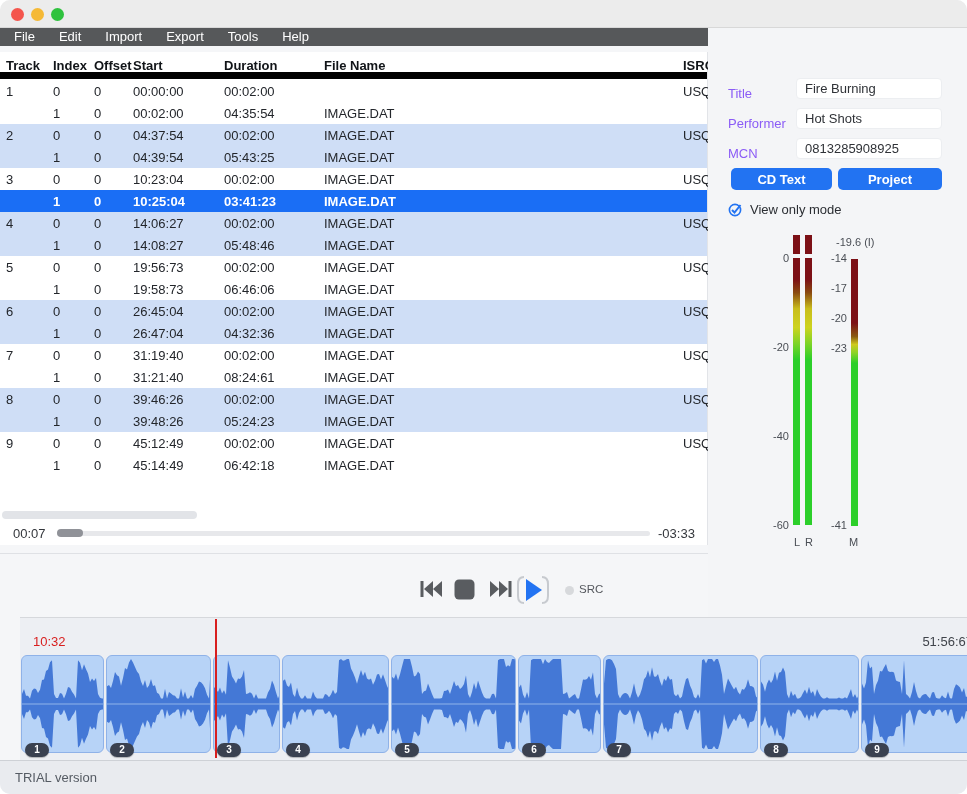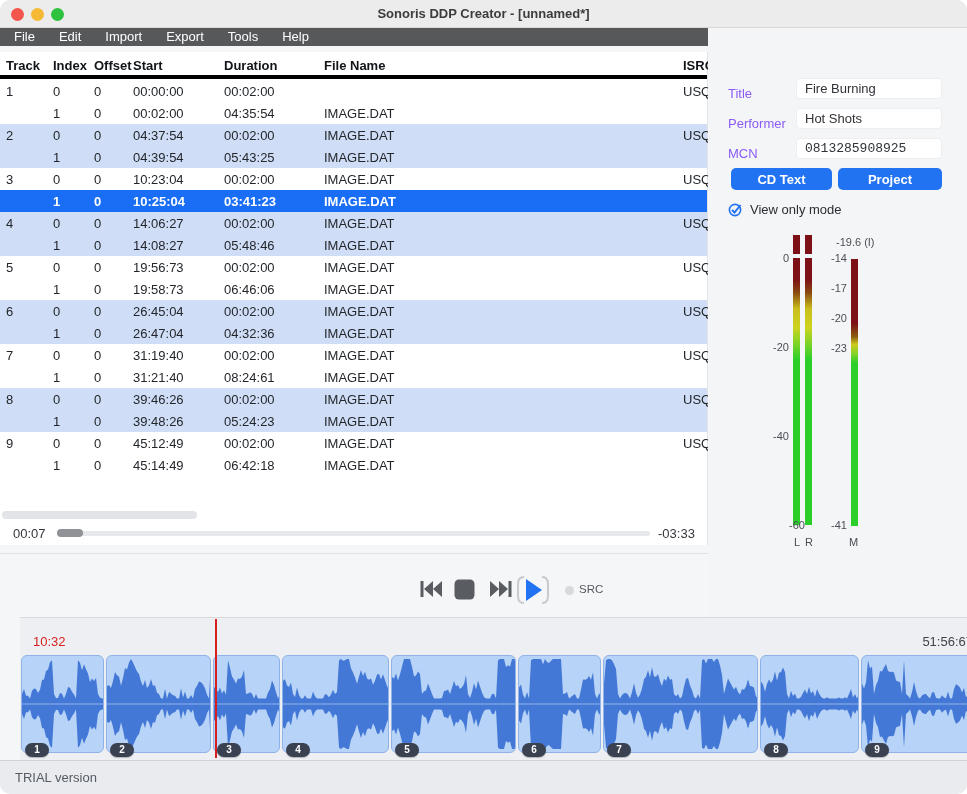--- a/index.html
+++ b/index.html
@@ -15,21 +15,21 @@
   .tl.red{left:11px;background:#f4554c;}
   .tl.yellow{left:31px;background:#f5b935;}
   .tl.green{left:51px;background:#2fc23e;}
   .wtitle{position:absolute;left:0;right:0;top:6px;text-align:center;font-size:13px;font-weight:bold;color:#3c3c3c;}
   
   .menubar{position:absolute;left:0;top:28px;width:708px;height:18px;background:#56585a;display:flex;align-items:center;}
   .menu-item{color:#ffffff;font-size:13px;padding:0 12px;height:24px;line-height:24px;}
   .menu-item:first-child{padding-left:14px;}
   
   .tablepanel{position:absolute;left:0;top:52px;width:708px;height:493px;background:#ffffff;border-right:1px solid #e2e4e8;}
-  .thead{position:absolute;left:0;top:0;width:100%;height:27px;border-bottom:4px solid #000000;background:#fff;}
+  .thead{position:absolute;left:0;top:0;width:100%;height:27px;border-bottom:7px solid #000000;background:#fff;}
   .thead span{position:absolute;top:6px;font-size:13px;font-weight:bold;color:#111418;white-space:nowrap;}
   .trow{position:absolute;left:0;width:100%;height:22px;background:#ffffff;}
   .trow.alt{background:#cfdef6;}
   .trow.selected{background:#1a6ef5;}
   .trow span{position:absolute;top:4px;font-size:13px;color:#23262b;white-space:nowrap;}
   .trow.selected span{color:#ffffff;font-weight:bold;}
   .c0{left:6px;} .c1{left:53px;} .c2{left:94px;} .c3{left:133px;} .c4{left:224px;} .c5{left:324px;} .c6{left:683px;}
   .hscroll{position:absolute;left:2px;top:459px;width:195px;height:8px;border-radius:4px;background:#e2e4e8;}
   .timelabel{position:absolute;top:474px;font-size:13px;color:#34373c;}
   .t-elapsed{left:13px;}
@@ -71,21 +71,20 @@
 </style>
 </head>
 <body>
 
 <div class="window">
 
   <div class="titlebar">
     <div class="tl red"></div>
     <div class="tl yellow"></div>
     <div class="tl green"></div>
-    <div class="wtitle">Sonoris DDP Creator - [unnamed*]</div>
   </div>
 
   <div class="menubar" id="menubar">
       <span class="menu-item">File</span>
       <span class="menu-item">Edit</span>
       <span class="menu-item">Import</span>
       <span class="menu-item">Export</span>
       <span class="menu-item">Tools</span>
       <span class="menu-item">Help</span>
     </div>
@@ -302,21 +301,21 @@
     <div class="src-dot"></div>
     <div class="src-label">SRC</div>
   </div>
 
   <div class="rightpanel">
     <div class="fieldlabel" style="top:58px;">Title</div>
     <input class="fieldinput" style="top: 50px;" value="Fire Burning">
     <div class="fieldlabel" style="top:88px;">Performer</div>
     <input class="fieldinput" style="top: 80px;" value="Hot Shots">
     <div class="fieldlabel" style="top:118px;">MCN</div>
-    <input class="fieldinput" style="top: 110px; font-family: Liberation Mono, monospace;" value="0813285908925">
+    <input class="fieldinput" style="top: 110px;" value="0813285908925">
     <button class="bluebtn" style="left:23px;top:140px;width:101px;">CD Text</button>
     <button class="bluebtn" style="left:130px;top:140px;width:104px;">Project</button>
     <div class="viewonly">
       <svg width="15" height="15" viewBox="0 0 15 15">
         <circle cx="7" cy="8" r="5.6" fill="none" stroke="#2273f2" stroke-width="1.6"></circle>
         <polyline points="4,8 6.5,10.5 12.5,3" fill="none" stroke="#2273f2" stroke-width="2"></polyline>
       </svg>
       <span class="txt">View only mode</span>
     </div>
   </div>
@@ -324,21 +323,21 @@
   <div class="clipblock" style="left:793px;"></div>
   <div class="clipblock" style="left:805px;"></div>
   <div class="meter lr" style="left:793px;"></div>
   <div class="meter lr" style="left:805px;"></div>
   <div class="meter m" style="left:851px;"></div>
   <div class="loudness" style="top: 236px; text-align: center;">-19.6 (I)</div>
   <div id="meterlabels">
       <div class="mlabel" style="left: 759px; top: 252px;">0</div>
       <div class="mlabel" style="left: 759px; top: 341px;">-20</div>
       <div class="mlabel" style="left: 759px; top: 430px; text-align: right;">-40</div>
-      <div class="mlabel" style="left: 775px; top: 519px; text-align: right;">-60</div>
+      <div class="mlabel" style="left: 759px; top: 519px; text-align: right;">-60</div>
       <div class="mlabel" style="left: 817px; top: 252px;">-14</div>
       <div class="mlabel" style="left: 817px; top: 282px;">-17</div>
       <div class="mlabel" style="left: 817px; top: 312px;">-20</div>
       <div class="mlabel" style="left: 817px; top: 342px;">-23</div>
       <div class="mlabel" style="left: 817px; top: 519px;">-41</div>
       <div class="chlabel" style="left: 794px;">L</div>
       <div class="chlabel" style="left: 805px;">R</div>
       <div class="chlabel" style="left: 849px;">M</div>
     </div>
 

